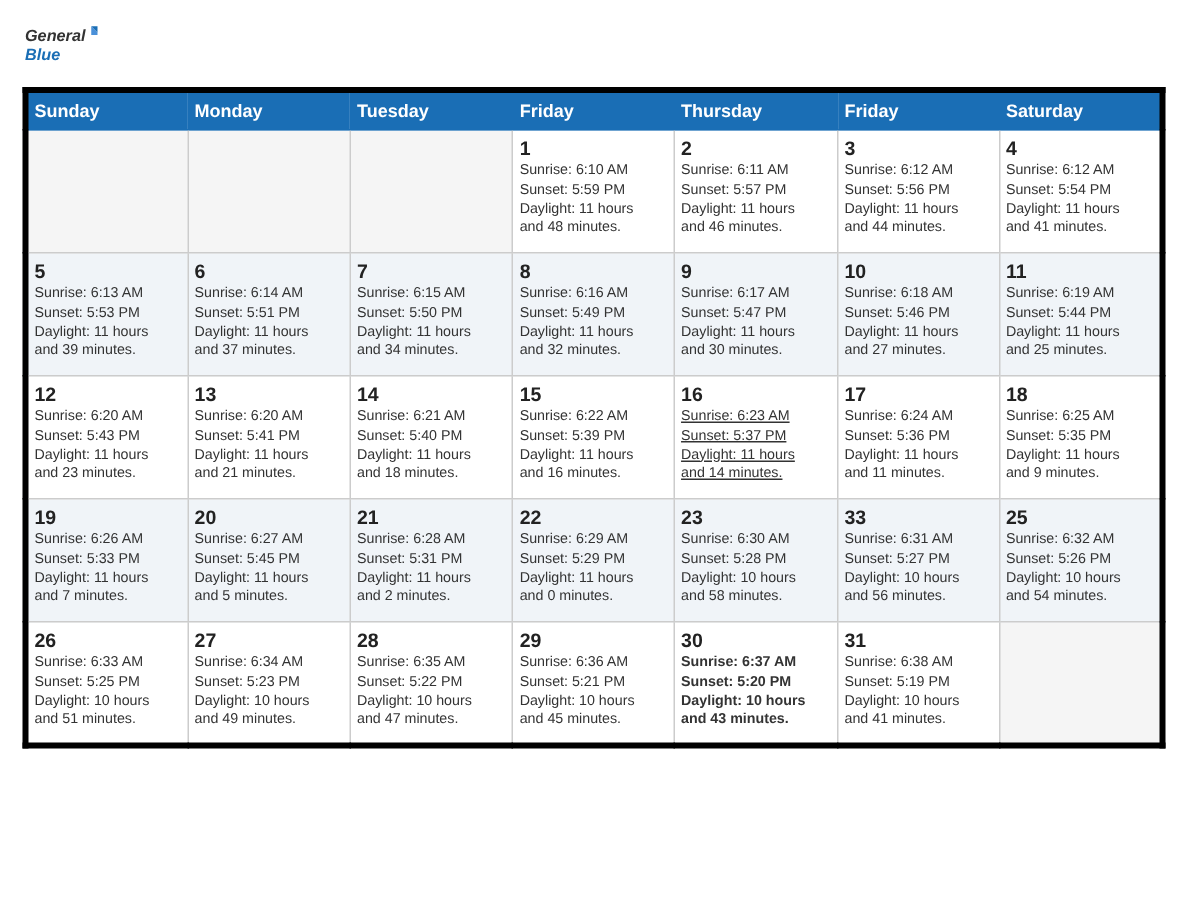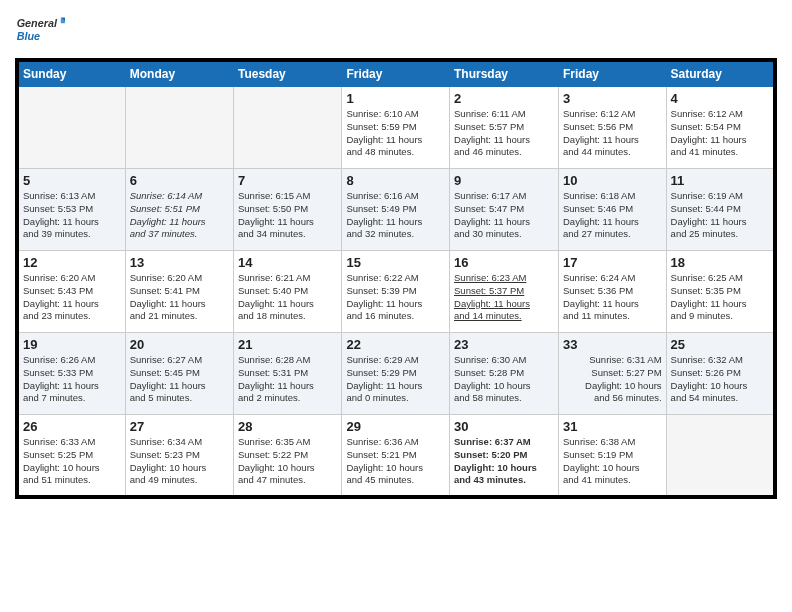--- a/index.html
+++ b/index.html
@@ -147,21 +147,21 @@
         <tr class="row-alt">
           <td>
             <div class="day-number">5</div>
             <div class="day-info" style="white-space: pre-line;">Sunrise: 6:13 AM
 Sunset: 5:53 PM
 Daylight: 11 hours
 and 39 minutes.</div>
           </td>
           <td>
             <div class="day-number">6</div>
-            <div class="day-info" style="white-space: pre-line; font-style: italic;">Sunrise: 6:14 AM
+            <div class="day-info" style="white-space: pre-line;">Sunrise: 6:14 AM
 Sunset: 5:51 PM
 Daylight: 11 hours
 and 37 minutes.</div>
           </td>
           <td>
             <div class="day-number">7</div>
             <div class="day-info" style="white-space: pre-line;">Sunrise: 6:15 AM
 Sunset: 5:50 PM
 Daylight: 11 hours
 and 34 minutes.</div>
@@ -277,21 +277,21 @@
           </td>
           <td>
             <div class="day-number">23</div>
             <div class="day-info" style="white-space: pre-line;">Sunrise: 6:30 AM
 Sunset: 5:28 PM
 Daylight: 10 hours
 and 58 minutes.</div>
           </td>
           <td>
             <div class="day-number">33</div>
-            <div class="day-info" style="white-space: pre-line; text-align: right;">Sunrise: 6:31 AM
+            <div class="day-info" style="white-space: pre-line;">Sunrise: 6:31 AM
 Sunset: 5:27 PM
 Daylight: 10 hours
 and 56 minutes.</div>
           </td>
           <td>
             <div class="day-number">25</div>
             <div class="day-info" style="white-space: pre-line;">Sunrise: 6:32 AM
 Sunset: 5:26 PM
 Daylight: 10 hours
 and 54 minutes.</div>

